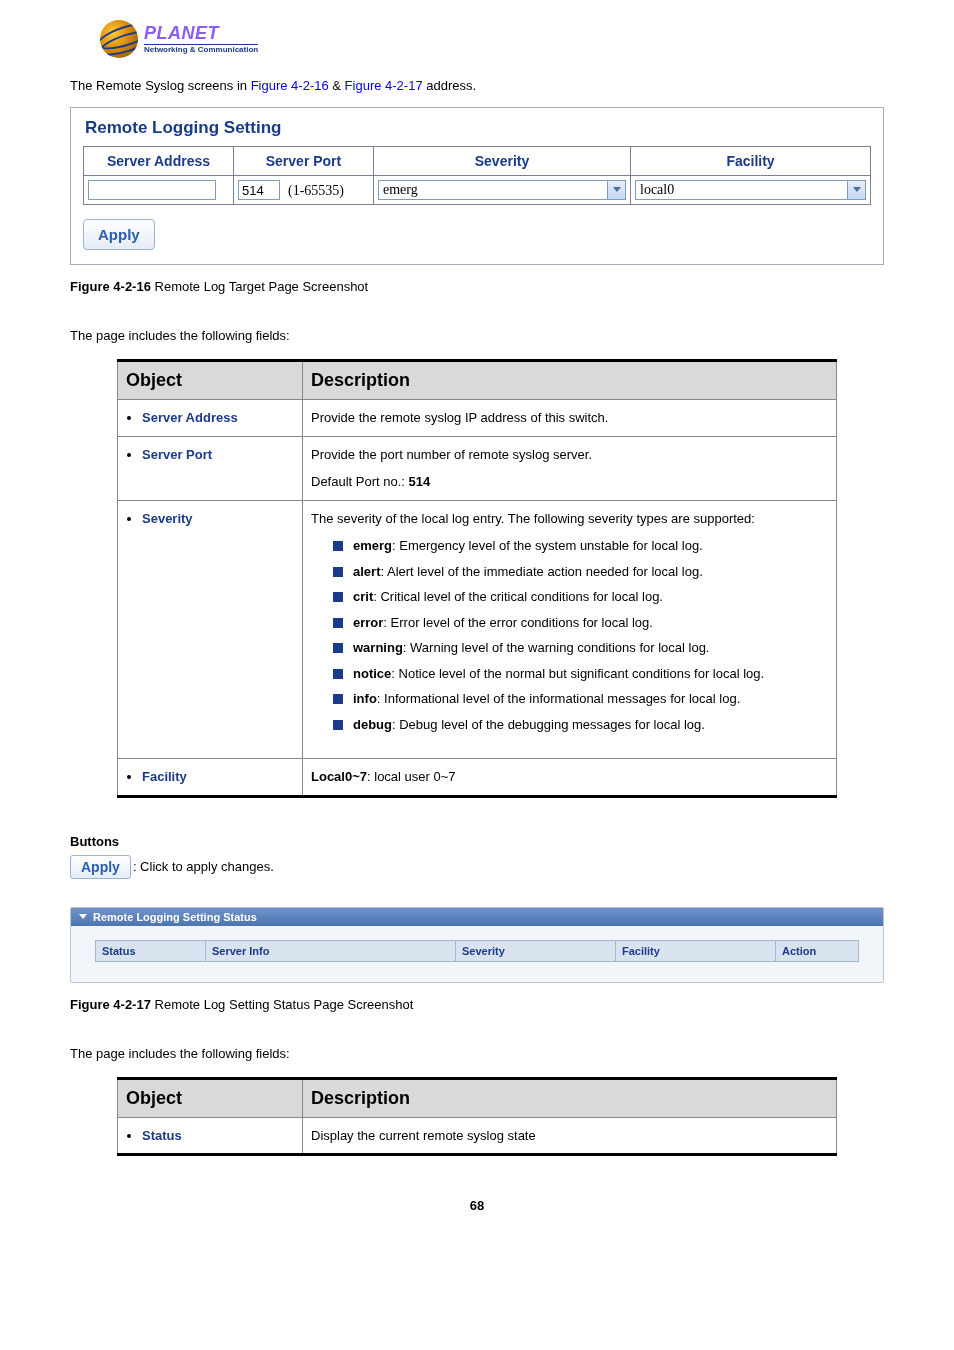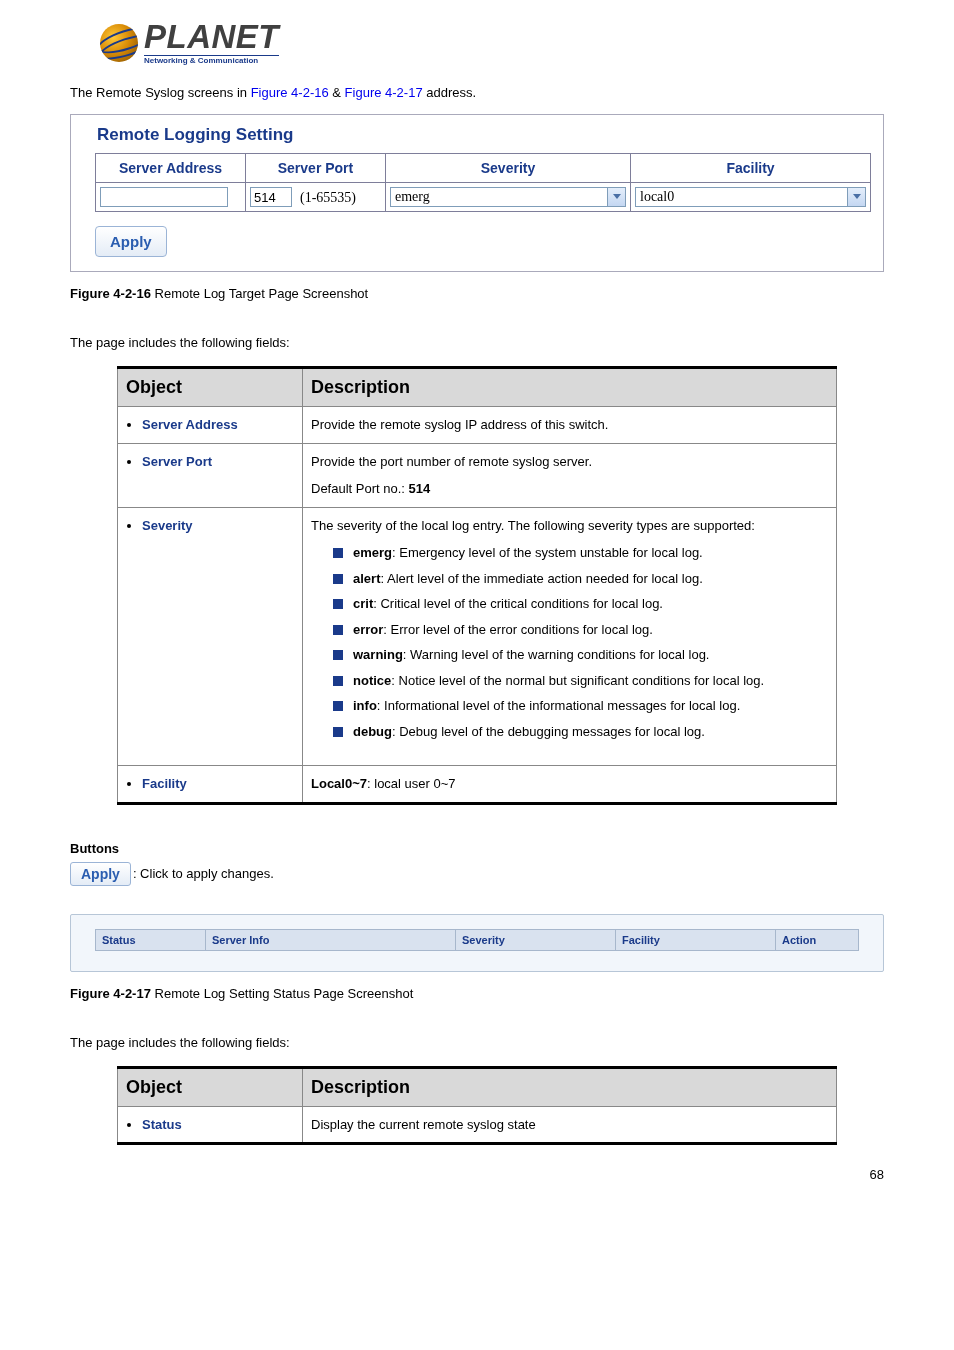--- a/index.html
+++ b/index.html
@@ -34,41 +34,41 @@
   .orbit {
     position: absolute;
     border: 2px solid #1a3a8a;
     border-radius: 50%;
     transform: rotate(-18deg);
   }
   .orbit.o1 { width: 60px; height: 20px; left: -4px; top: 6px; }
   .orbit.o2 { width: 58px; height: 18px; left: -2px; top: 14px; }
   .logo-text-block { line-height: 1; }
   .logo-name {
-    font-size: 33px;
+    font-size: 18px;
     font-weight: 800;
     font-style: italic;
-    color: #404040;
+    color: #8b5cf6;
     letter-spacing: 0.5px;
   }
   .logo-sub {
     font-size: 8px;
     font-weight: bold;
     color: #1a3a8a;
     border-top: 1px solid #1a3a8a;
     margin-top: 2px;
     padding-top: 1px;
   }
   .intro { margin: 10px 0 14px 0; }
   .figlink { color: #0000ee; }
   
   .shot1 {
     border: 1px solid #aab;
     background: #fff;
-    padding: 6px 12px 14px 24px;
+    padding: 6px 12px 14px 12px;
   }
   .panel-title {
     color: #1a3a8a;
     font-weight: bold;
     font-size: 17px;
     padding: 4px 2px 8px 2px;
   }
   .cfg-table {
     border-collapse: collapse;
     width: 100%;
@@ -242,23 +242,24 @@
     font-weight: bold;
     text-align: left;
     padding: 4px 6px;
   }
   .stc1 { width: 110px; }
   .stc2 { width: 250px; }
   .stc3 { width: 160px; }
   .stc4 { width: 160px; }
   .stc5 { }
   .pagenum {
-    text-align: right;
+    text-align: center;
     font-size: 13px;
-    margin-top: 22px;
+    margin-top: 42px;
+    font-weight: bold;
   }
 </style>
 </head>
 <body>
 
 <div class="page">
 
   <div class="logo-wrap">
     <div class="logo">
       <div class="globe">
@@ -381,20 +382,24 @@
   </tbody>
     </table>
 
   <div class="btns-head">Buttons</div>
   <div class="buttons-row">
     <span class="apply-small">Apply</span>
       <span>: Click to apply changes.</span>
   </div>
 
   <div class="shot2-outer">
+    <div class="shot2-head">
+      <span class="tri"></span>
+      <span>Remote Logging Setting Status</span>
+    </div>
     <div class="shot2-body">
       <table class="status-table">
         <tbody>
             <tr>
           <th class="stc1">Status</th>
           <th class="stc2">Server Info</th>
           <th class="stc3">Severity</th>
           <th class="stc4">Facility</th>
           <th class="stc5">Action</th>
         </tr>

